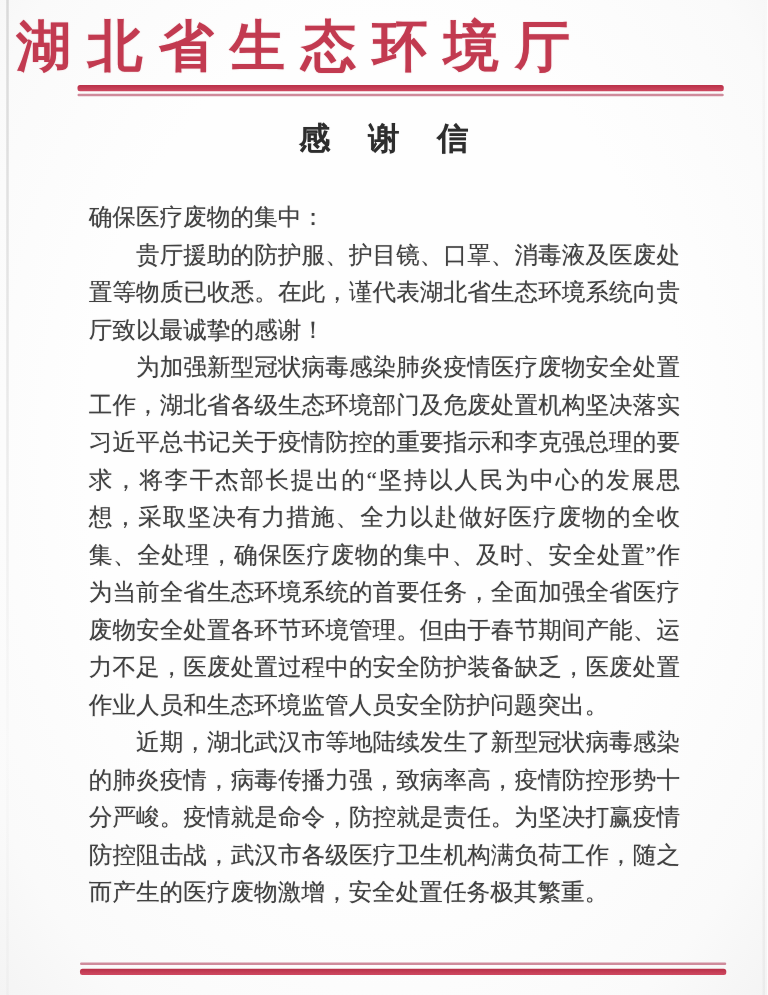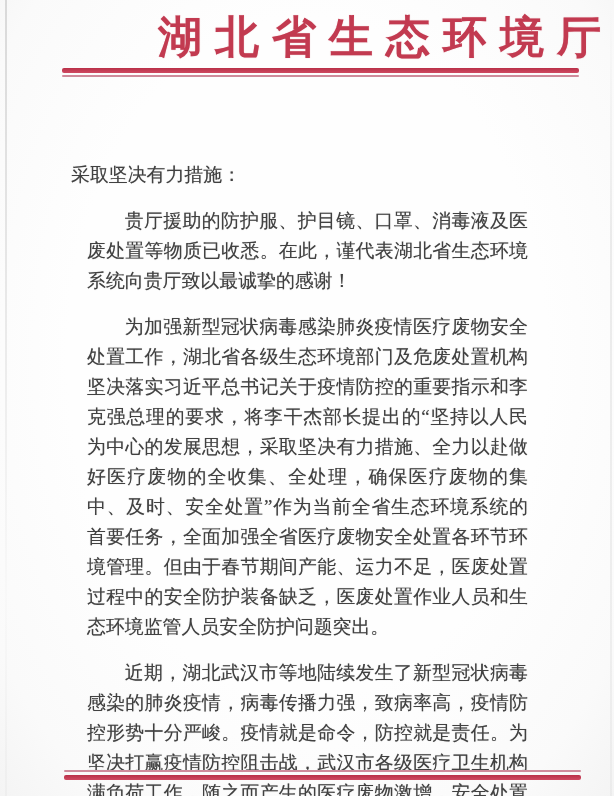--- a/index.html
+++ b/index.html
@@ -25,21 +25,21 @@
   .edge-right {
     position: absolute;
     right: 2px; top: 0;
     width: 2px; height: 100%;
     background: linear-gradient(to bottom, rgba(224,224,224,0.0) 0%, rgba(220,220,220,0.55) 30%, rgba(220,220,220,0.35) 100%);
   }
   
   .letterhead {
     position: absolute;
     top: 12px; left: 0; right: 0;
-    text-align: right;
+    text-align: left;
     font-size: 44px;
     line-height: 52px;
     font-weight: bold;
     color: #c23a50;
     letter-spacing: 13px;
     padding-left: 13px; 
     text-shadow: 0 0 1px rgba(194,58,80,0.45);
     white-space: nowrap;
   }
   
@@ -87,42 +87,43 @@
     line-height: 30px;
     color: #414141;
     text-align: justify;
     text-shadow: 0 0 0.7px rgba(65,65,65,0.5);
   }
   .body-text .salutation {
     margin: 0;
     text-indent: 0;
   }
   .body-text p.para {
-    margin: 16px;
+    margin: 0;
     text-indent: 2em;
   }
 </style>
 </head>
 <body>
 
 <div class="page">
 
   <div class="edge-left"></div>
   <div class="edge-right"></div>
 
   <div class="letterhead">湖北省生态环境厅</div>
 
   <div class="rule rule-top">
     <div class="thick"></div>
     <div class="thin"></div>
   </div>
 
+  <div class="doc-title">感 谢 信</div>
 
   <div class="body-text">
-    <p class="salutation">采取坚决有力措施：</p>
+    <p class="salutation">确保医疗废物的集中：</p>
     <p class="para">贵厅援助的防护服、护目镜、口罩、消毒液及医废处置等物质已收悉。在此，谨代表湖北省生态环境系统向贵厅致以最诚挚的感谢！</p>
     <p class="para">为加强新型冠状病毒感染肺炎疫情医疗废物安全处置工作，湖北省各级生态环境部门及危废处置机构坚决落实习近平总书记关于疫情防控的重要指示和李克强总理的要求，将李干杰部长提出的“坚持以人民为中心的发展思想，采取坚决有力措施、全力以赴做好医疗废物的全收集、全处理，确保医疗废物的集中、及时、安全处置”作为当前全省生态环境系统的首要任务，全面加强全省医疗废物安全处置各环节环境管理。但由于春节期间产能、运力不足，医废处置过程中的安全防护装备缺乏，医废处置作业人员和生态环境监管人员安全防护问题突出。</p>
     <p class="para">近期，湖北武汉市等地陆续发生了新型冠状病毒感染的肺炎疫情，病毒传播力强，致病率高，疫情防控形势十分严峻。疫情就是命令，防控就是责任。为坚决打赢疫情防控阻击战，武汉市各级医疗卫生机构满负荷工作，随之而产生的医疗废物激增，安全处置任务极其繁重。</p>
   </div>
 
   <div class="rule rule-bottom">
     <div class="thin"></div>
     <div class="thick"></div>
   </div>
 

